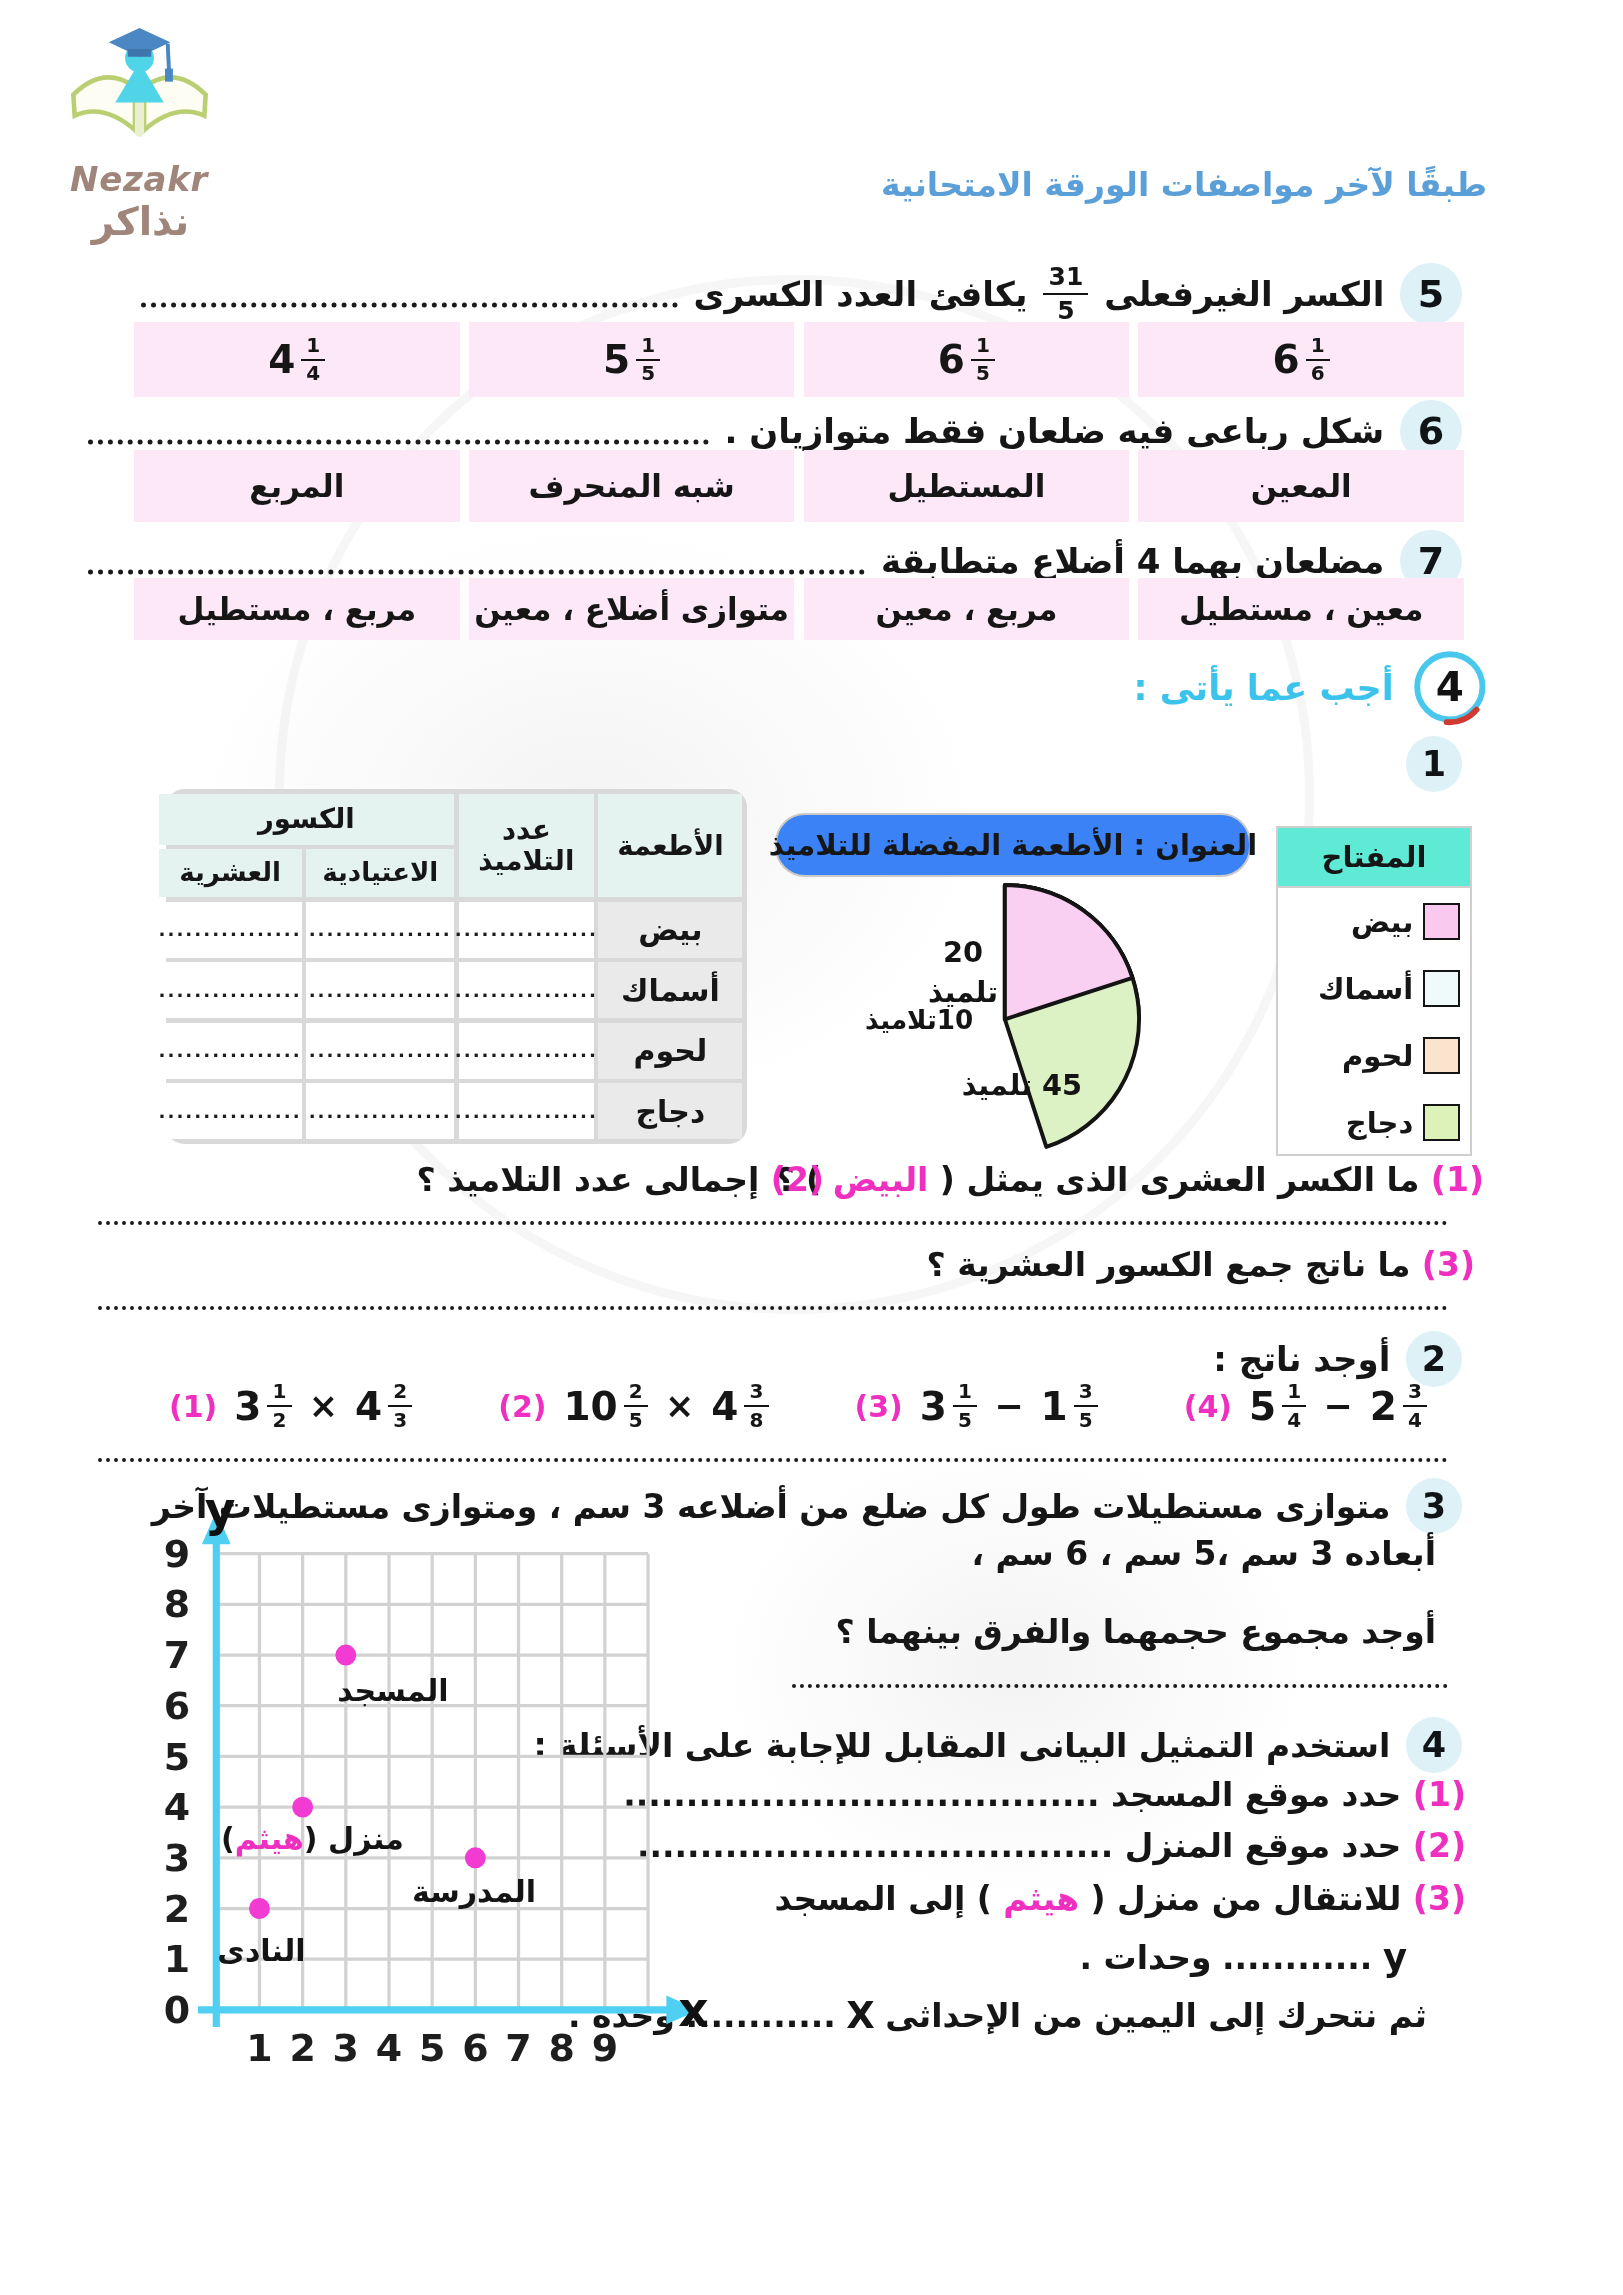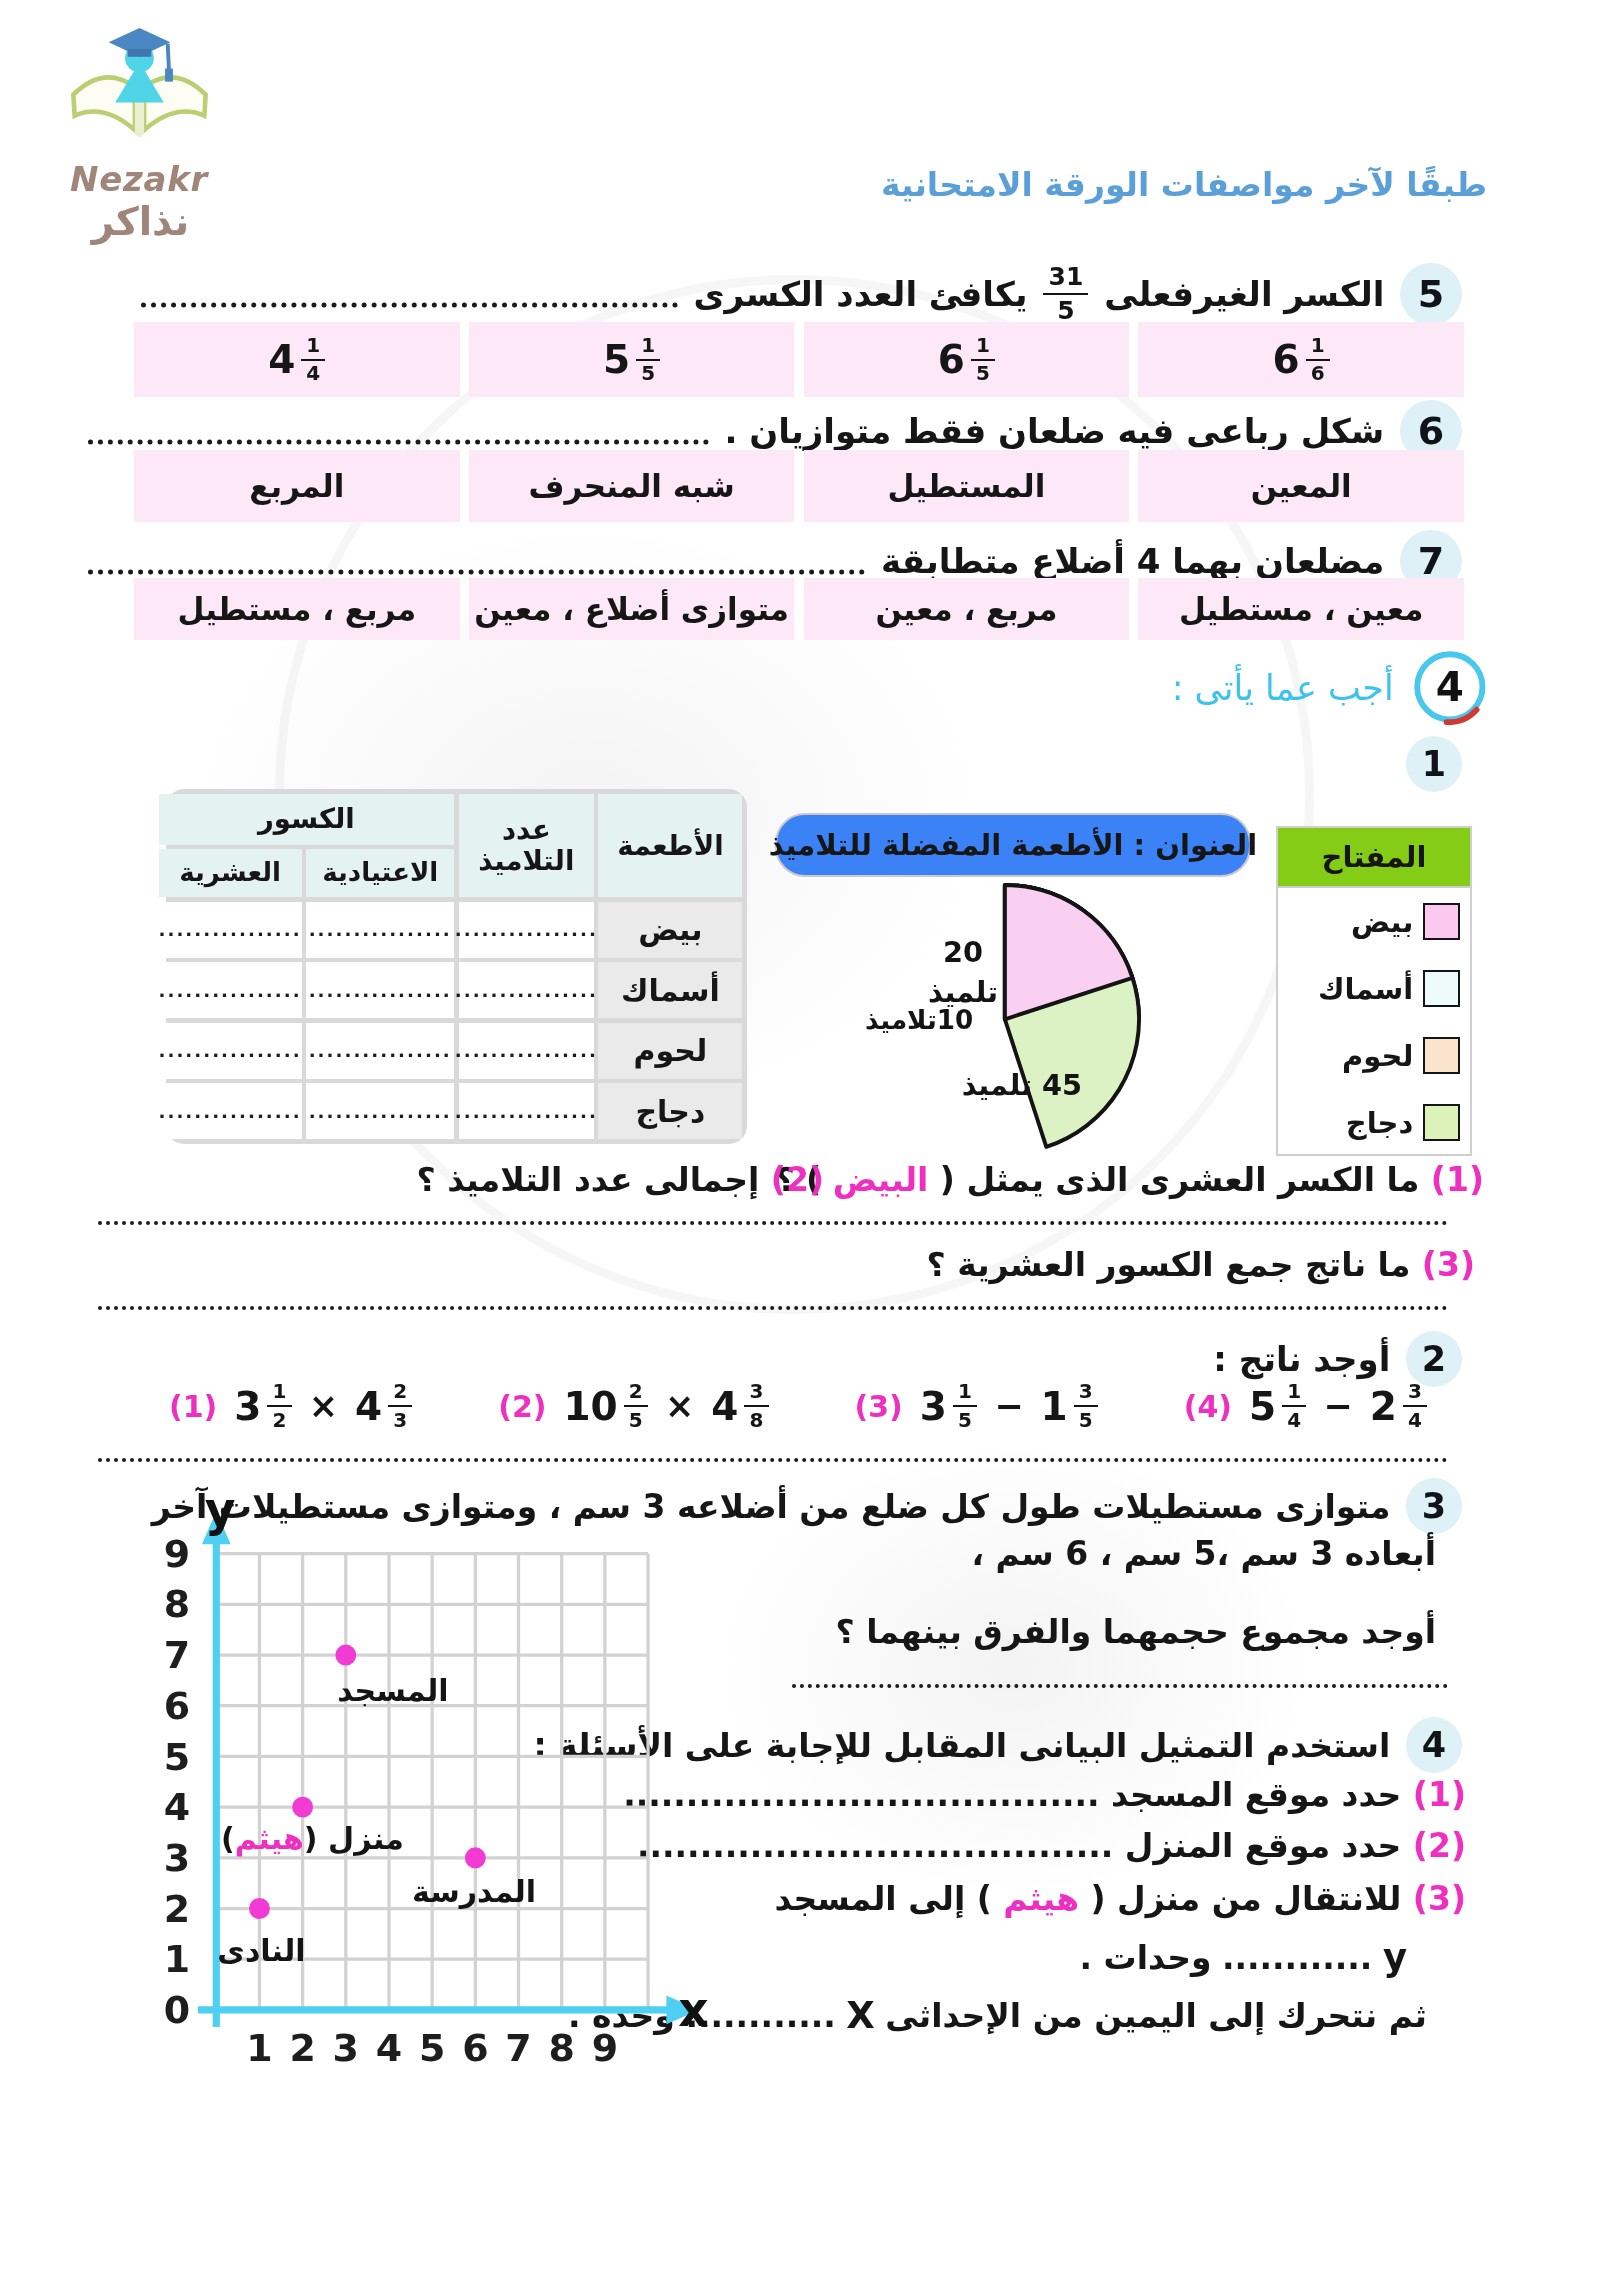--- a/index.html
+++ b/index.html
@@ -30,39 +30,39 @@
   
   .mixed{display:inline-flex;direction:ltr;align-items:center;gap:5.9px;font-weight:700;}
   .mixed .wh{font-size:39px;}
   .frac{display:inline-flex;flex-direction:column;align-items:center;line-height:1.05;font-size:20px;font-weight:700;}
   .frac .nu{border-bottom:2.6px solid #141414;padding:0 5.2px 2.6px;}
   .frac .de{padding-top:2.6px;}
   .frac.big{font-size:25px;}
   
   .sec4{position:absolute;right:134px;top:649px;display:flex;direction:rtl;align-items:center;gap:18.3px;}
   .big4{width:77px;height:77px;position:relative;flex:0 0 auto;}
-  .s4t{color:#3cc3ec;font-size:35px;font-weight:400;white-space:nowrap;text-align:center;}
+  .s4t{color:#3cc3ec;font-size:35px;font-weight:700;white-space:nowrap;text-align:center;}
   .s4s{color:#ee2fbf;font-size:33px;font-weight:700;white-space:nowrap;}
   
   .dtable{position:absolute;left:166px;top:789px;width:581px;height:355px;background:#d9d9d9;
     border-radius:18.3px;padding:4.6px;box-sizing:border-box;display:grid;direction:rtl;
     grid-template-columns:144px 135px 148px 1fr;grid-template-rows:51px 48px 1fr 1fr 1fr 1fr;gap:4.6px;}
   .dtable .cell{display:flex;align-items:center;justify-content:center;font-weight:700;text-align:center;}
   .hd{background:#e4f2f0;font-size:27.5px;line-height:1.15;}
   .hd.food{grid-column:1;grid-row:1/3;}
   .hd.count{grid-column:2;grid-row:1/3;}
   .hd.fr{grid-column:3/5;grid-row:1;}
   .datafood{background:#eaeaea;font-size:30px;}
   .blank{background:#ffffff;font-size:18.3px;letter-spacing:2px;color:#1c1c1c;}
   
   .ptitle{position:absolute;left:775px;top:813px;width:472px;height:60px;border:2.6px solid #c9c9c9;border-radius:30px;
     background:#3b82f6;display:flex;align-items:center;justify-content:center;font-weight:700;font-size:29px;direction:rtl;white-space:nowrap;}
   
   .keybox{position:absolute;left:1276px;top:826px;width:196px;height:330px;background:#fff;border:2px solid #cfcfcf;box-sizing:border-box;}
-  .keyhd{height:58px;background:#84cc16;display:flex;align-items:center;justify-content:center;font-size:29px;font-weight:700;border-bottom:2px solid #cfcfcf;}
+  .keyhd{height:58px;background:#5eead4;display:flex;align-items:center;justify-content:center;font-size:29px;font-weight:700;border-bottom:2px solid #cfcfcf;}
   .keyit{display:flex;direction:rtl;align-items:center;gap:9.2px;padding:0 10.5px;height:67px;}
   .swatch{width:37px;height:37px;border:2.6px solid #141414;flex:0 0 auto;box-sizing:border-box;}
   .keylb{font-size:29px;font-weight:700;}
   
   .sub{position:absolute;direction:rtl;white-space:nowrap;font-weight:700;font-size:33px;}
   .mg{color:#ee2fbf;}
   .dotline{position:absolute;border-bottom:4.6px dotted #1b1b1b;height:0;}
   
   .q2row{position:absolute;left:169px;right:196px;top:1370px;height:72px;display:flex;direction:ltr;justify-content:space-between;align-items:center;}
   .q2g{display:flex;direction:ltr;align-items:center;gap:17px;}

